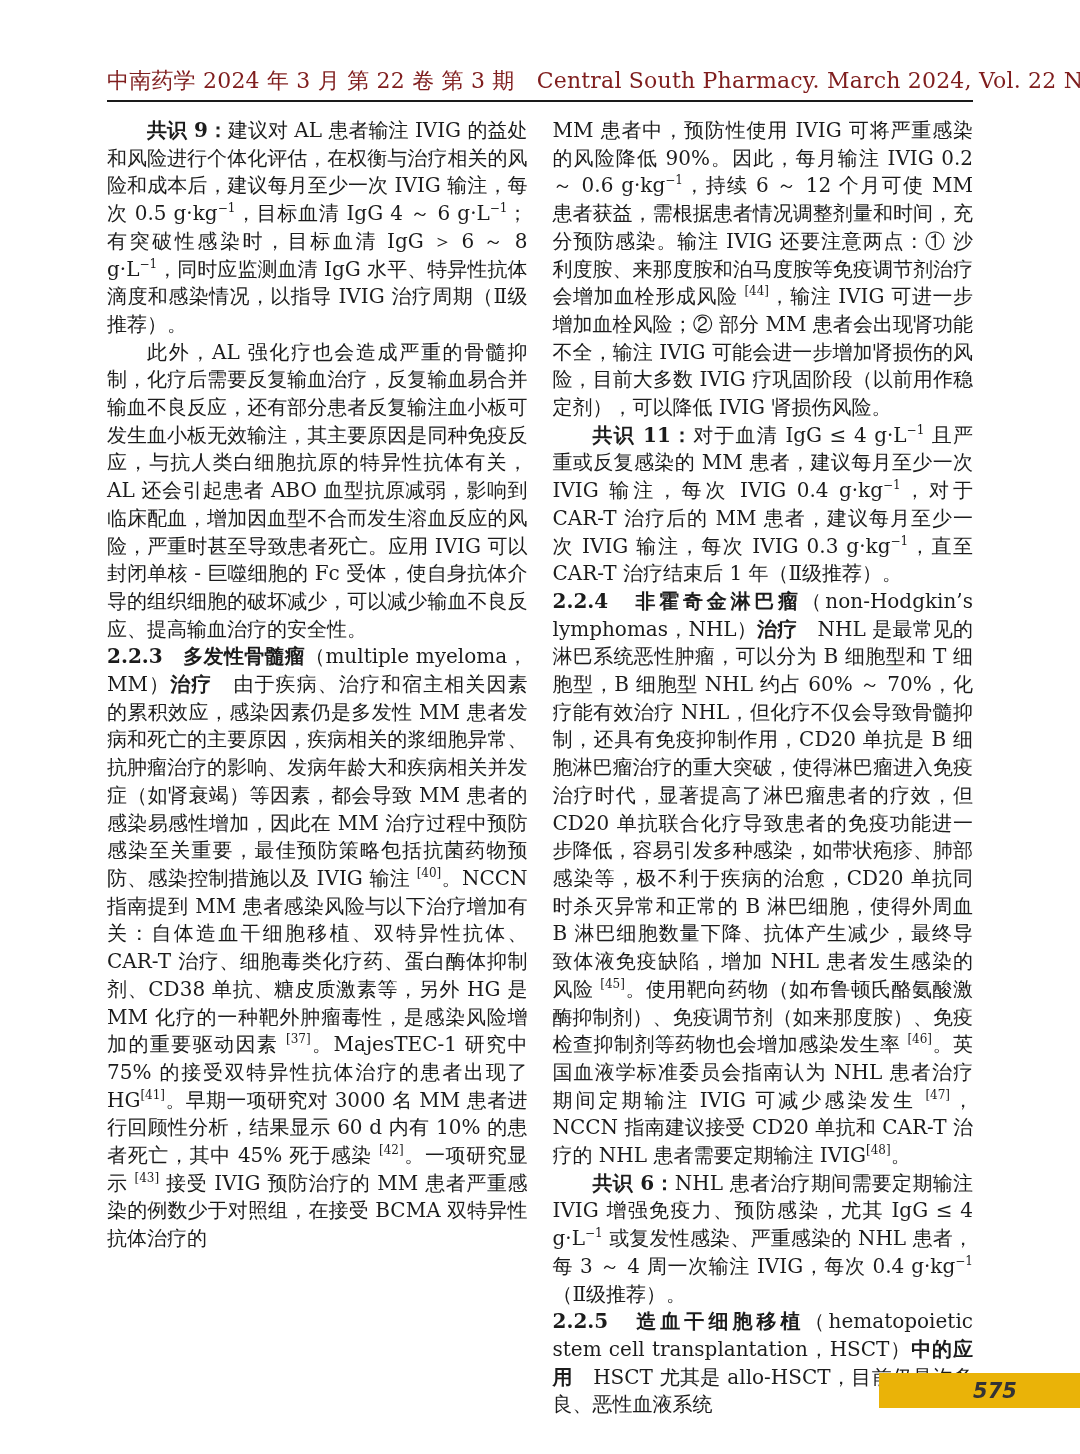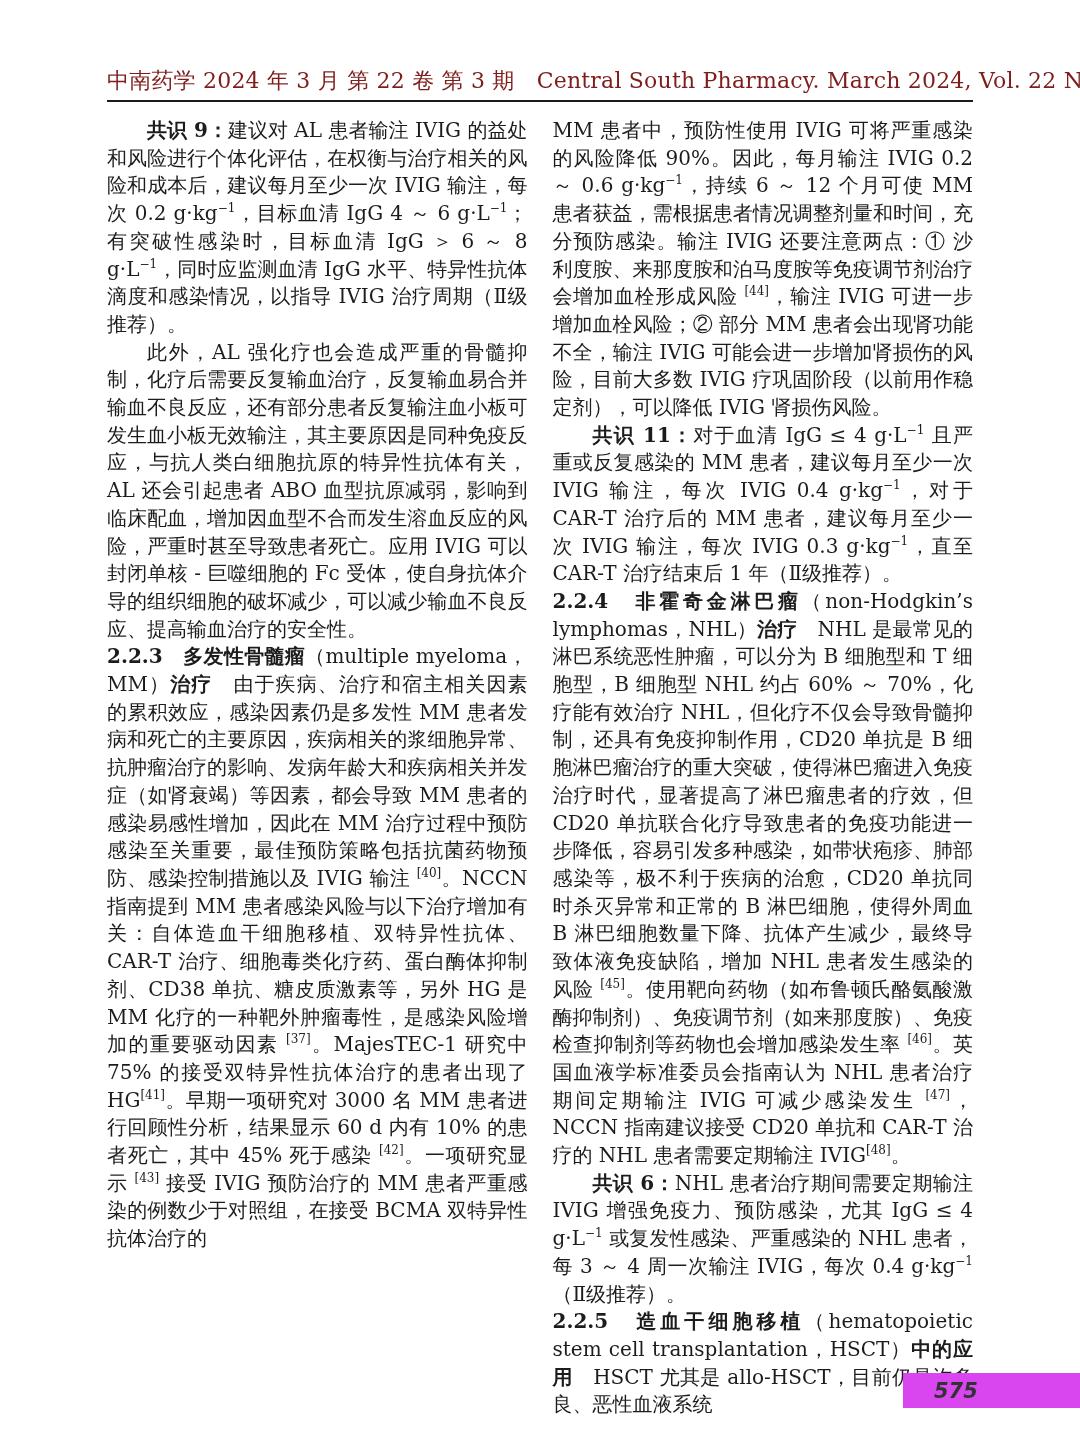--- a/index.html
+++ b/index.html
@@ -51,25 +51,26 @@
   .b{ font-weight:bold; }
   sup{
     font-size:12px;
     line-height:0;
     vertical-align:super;
   }
   .pagenum-box{
     position:absolute;
     top:1373px;
     right:0;
-    width:177px;
+    width:201px;
     height:35px;
-    background:#d946ef;
+    background:#eab308;
     display:flex;
     align-items:center;
+    justify-content:center;
   }
   .pagenum-box span{
     margin-left:31px;
     font-family:"DejaVu Sans","Liberation Sans",sans-serif;
     font-weight:bold;
     font-style:italic;
     font-size:21px;
     color:#333336;
   }
 </style>
@@ -79,21 +80,21 @@
 <div class="page">
 
   <div class="header">
     <span>中南药学 2024 年 3 月 第 22 卷 第 3 期　Central South Pharmacy. March 2024, Vol. 22 No.3</span>
   </div>
 
   <div class="rule"></div>
 
   <div class="content">
     <div class="col">
-        <p class="para indent"><span class="b">共识 9：</span><span>建议对 AL 患者输注 IVIG 的益处和风险进行个体化评估，在权衡与治疗相关的风险和成本后，建议每月至少一次 IVIG 输注，每次 0.2 g·kg</span><sup>−1</sup><span>，目标血清 IgG 4 ～ 6 g·L</span><sup>−1</sup><span>；有突破性感染时，目标血清 IgG ＞ 6 ～ 8 g·L</span><sup>−1</sup><span>，同时应监测血清 IgG 水平、特异性抗体滴度和感染情况，以指导 IVIG 治疗周期（Ⅱ级推荐）。</span></p>
+        <p class="para indent"><span class="b">共识 9：</span><span>建议对 AL 患者输注 IVIG 的益处和风险进行个体化评估，在权衡与治疗相关的风险和成本后，建议每月至少一次 IVIG 输注，每次 0.5 g·kg</span><sup>−1</sup><span>，目标血清 IgG 4 ～ 6 g·L</span><sup>−1</sup><span>；有突破性感染时，目标血清 IgG ＞ 6 ～ 8 g·L</span><sup>−1</sup><span>，同时应监测血清 IgG 水平、特异性抗体滴度和感染情况，以指导 IVIG 治疗周期（Ⅱ级推荐）。</span></p>
         <p class="para indent"><span>此外，AL 强化疗也会造成严重的骨髓抑制，化疗后需要反复输血治疗，反复输血易合并输血不良反应，还有部分患者反复输注血小板可发生血小板无效输注，其主要原因是同种免疫反应，与抗人类白细胞抗原的特异性抗体有关，AL 还会引起患者 ABO 血型抗原减弱，影响到临床配血，增加因血型不合而发生溶血反应的风险，严重时甚至导致患者死亡。应用 IVIG 可以封闭单核 - 巨噬细胞的 Fc 受体，使自身抗体介导的组织细胞的破坏减少，可以减少输血不良反应、提高输血治疗的安全性。</span></p>
         <p class="para"><span class="b">2.2.3　多发性骨髓瘤</span><span>（multiple myeloma，MM）</span><span class="b">治疗</span><span>　由于疾病、治疗和宿主相关因素的累积效应，感染因素仍是多发性 MM 患者发病和死亡的主要原因，疾病相关的浆细胞异常、抗肿瘤治疗的影响、发病年龄大和疾病相关并发症（如肾衰竭）等因素，都会导致 MM 患者的感染易感性增加，因此在 MM 治疗过程中预防感染至关重要，最佳预防策略包括抗菌药物预防、感染控制措施以及 IVIG 输注 </span><sup>[40]</sup><span>。NCCN 指南提到 MM 患者感染风险与以下治疗增加有关：自体造血干细胞移植、双特异性抗体、CAR-T 治疗、细胞毒类化疗药、蛋白酶体抑制剂、CD38 单抗、糖皮质激素等，另外 HG 是 MM 化疗的一种靶外肿瘤毒性，是感染风险增加的重要驱动因素 </span><sup>[37]</sup><span>。MajesTEC-1 研究中 75% 的接受双特异性抗体治疗的患者出现了 HG</span><sup>[41]</sup><span>。早期一项研究对 3000 名 MM 患者进行回顾性分析，结果显示 60 d 内有 10% 的患者死亡，其中 45% 死于感染 </span><sup>[42]</sup><span>。一项研究显示 </span><sup>[43]</sup><span> 接受 IVIG 预防治疗的 MM 患者严重感染的例数少于对照组，在接受 BCMA 双特异性抗体治疗的</span></p>
       </div>
     <div class="col">
         <p class="para"><span>MM 患者中，预防性使用 IVIG 可将严重感染的风险降低 90%。因此，每月输注 IVIG 0.2 ～ 0.6 g·kg</span><sup>−1</sup><span>，持续 6 ～ 12 个月可使 MM 患者获益，需根据患者情况调整剂量和时间，充分预防感染。输注 IVIG 还要注意两点：① 沙利度胺、来那度胺和泊马度胺等免疫调节剂治疗会增加血栓形成风险 </span><sup>[44]</sup><span>，输注 IVIG 可进一步增加血栓风险；② 部分 MM 患者会出现肾功能不全，输注 IVIG 可能会进一步增加肾损伤的风险，目前大多数 IVIG 疗巩固阶段（以前用作稳定剂），可以降低 IVIG 肾损伤风险。</span></p>
         <p class="para indent"><span class="b">共识 11：</span><span>对于血清 IgG ≤ 4 g·L</span><sup>−1</sup><span> 且严重或反复感染的 MM 患者，建议每月至少一次 IVIG 输注，每次 IVIG 0.4 g·kg</span><sup>−1</sup><span>，对于 CAR-T 治疗后的 MM 患者，建议每月至少一次 IVIG 输注，每次 IVIG 0.3 g·kg</span><sup>−1</sup><span>，直至 CAR-T 治疗结束后 1 年（Ⅱ级推荐）。</span></p>
         <p class="para"><span class="b">2.2.4　非霍奇金淋巴瘤</span><span>（non-Hodgkin’s lymphomas，NHL）</span><span class="b">治疗</span><span>　NHL 是最常见的淋巴系统恶性肿瘤，可以分为 B 细胞型和 T 细胞型，B 细胞型 NHL 约占 60% ～ 70%，化疗能有效治疗 NHL，但化疗不仅会导致骨髓抑制，还具有免疫抑制作用，CD20 单抗是 B 细胞淋巴瘤治疗的重大突破，使得淋巴瘤进入免疫治疗时代，显著提高了淋巴瘤患者的疗效，但 CD20 单抗联合化疗导致患者的免疫功能进一步降低，容易引发多种感染，如带状疱疹、肺部感染等，极不利于疾病的治愈，CD20 单抗同时杀灭异常和正常的 B 淋巴细胞，使得外周血 B 淋巴细胞数量下降、抗体产生减少，最终导致体液免疫缺陷，增加 NHL 患者发生感染的风险 </span><sup>[45]</sup><span>。使用靶向药物（如布鲁顿氏酪氨酸激酶抑制剂）、免疫调节剂（如来那度胺）、免疫检查抑制剂等药物也会增加感染发生率 </span><sup>[46]</sup><span>。英国血液学标准委员会指南认为 NHL 患者治疗期间定期输注 IVIG 可减少感染发生 </span><sup>[47]</sup><span>，NCCN 指南建议接受 CD20 单抗和 CAR-T 治疗的 NHL 患者需要定期输注 IVIG</span><sup>[48]</sup><span>。</span></p>
         <p class="para indent"><span class="b">共识 6：</span><span>NHL 患者治疗期间需要定期输注 IVIG 增强免疫力、预防感染，尤其 IgG ≤ 4 g·L</span><sup>−1</sup><span> 或复发性感染、严重感染的 NHL 患者，每 3 ～ 4 周一次输注 IVIG，每次 0.4 g·kg</span><sup>−1</sup><span>（Ⅱ级推荐）。</span></p>
         <p class="para"><span class="b">2.2.5　造血干细胞移植</span><span>（hematopoietic stem cell transplantation，HSCT）</span><span class="b">中的应用</span><span>　HSCT 尤其是 allo-HSCT，目前仍是许多良、恶性血液系统</span></p>
       </div>

